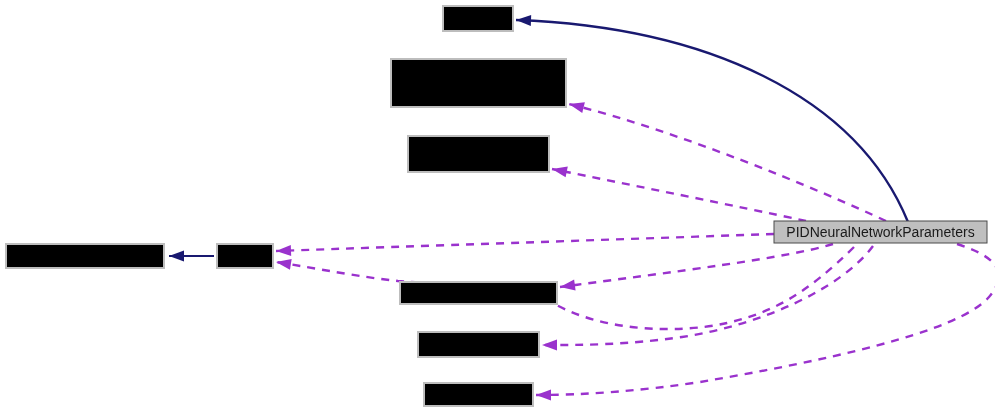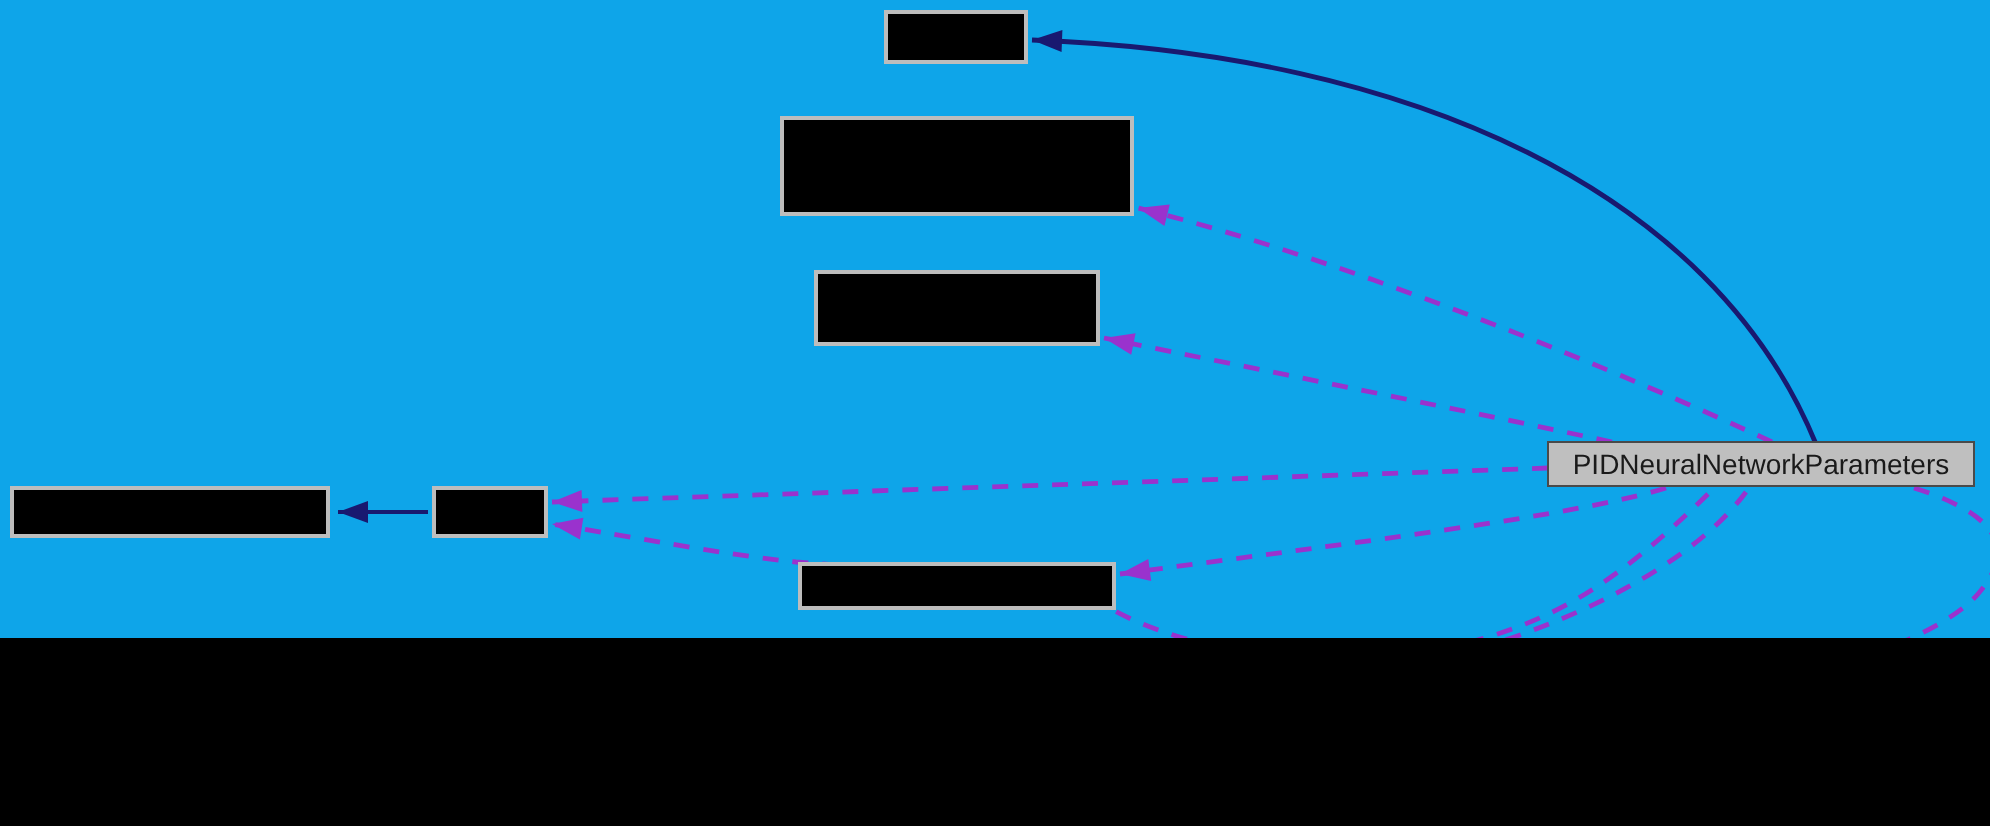--- a/index.html
+++ b/index.html
@@ -1,19 +1,19 @@
 <!DOCTYPE html>
 <html><head>
 <meta charset="utf-8">
 <style>
   html,body{margin:0;padding:0;background:#000;}
   .canvas{
     position:relative;
-    width:995px;height:319px;
-    background:#0ea5e9;
+    width:995px;height:413px;
+    background:#ffffff;
     overflow:hidden;
     font-family:"Liberation Sans", sans-serif;
   }
   svg{display:block;}
   .main-label{
     font-family:"Liberation Sans", sans-serif;
     font-size:14px;
     fill:#1a1a1a;
   }
 </style>

